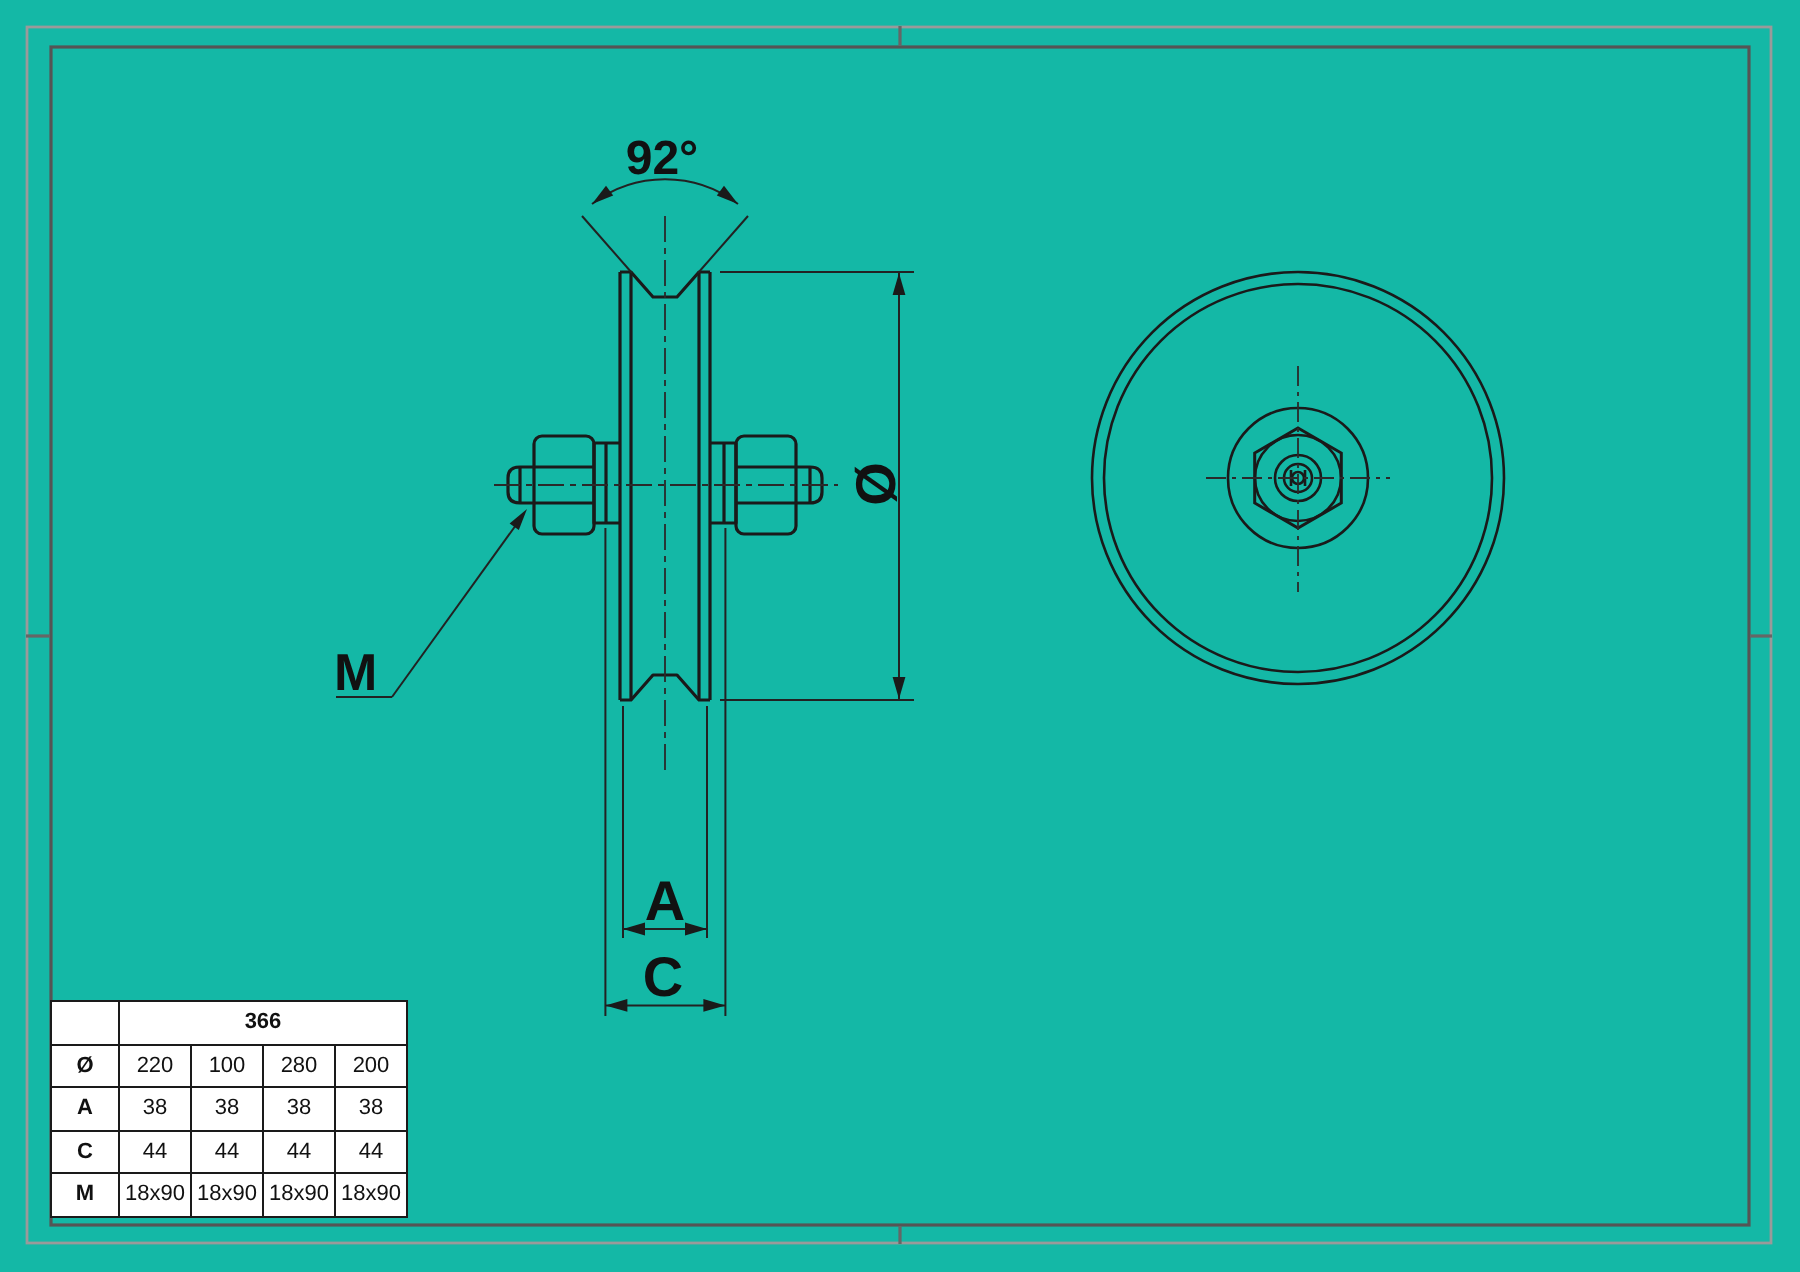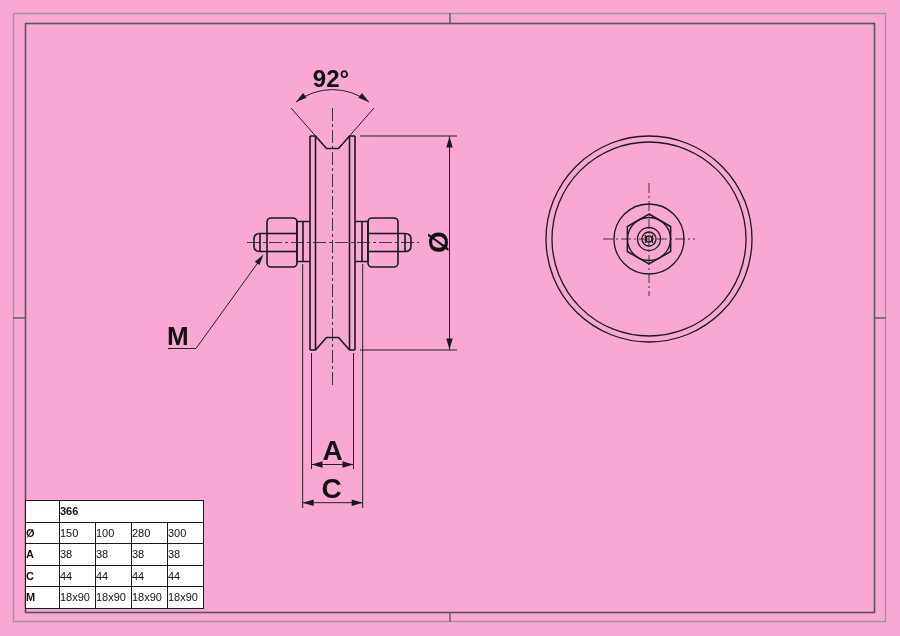--- a/index.html
+++ b/index.html
@@ -1,30 +1,30 @@
 <!DOCTYPE html>
 <html><head>
 <meta charset="utf-8">
 <style>
   html,body{margin:0;padding:0;background:#f5f5f5;}
   #canvas{
-    position:relative;width:900px;height:636px;background:#f9a8d4;
+    position:relative;width:900px;height:636px;background:#14b8a6;
     font-family:"Liberation Sans",sans-serif;overflow:hidden;
   }
   #drawing{position:absolute;left:0;top:0;}
   svg text{fill:#111;font-family:"Liberation Sans",sans-serif;}
 
   
   #spec-table{
     position:absolute;left:25px;top:500px;width:179px;height:108px;
     border-collapse:collapse;table-layout:fixed;background:#fff;
     font-size:11px;color:#111;
   }
   #spec-table td{
-    border:1px solid #1a1a1a;text-align:left;vertical-align:middle;
+    border:1px solid #1a1a1a;text-align:center;vertical-align:middle;
     height:20.5px;padding:0;overflow:hidden;
   }
   #spec-table td.rl{font-weight:bold;width:33px;}
   #spec-table td.model{font-weight:bold;}
   #spec-table td.val{width:36px;font-weight:normal;}
 </style>
 </head>
 <body>
 
 <div id="canvas">
@@ -153,24 +153,24 @@
   </svg>
 
   <table id="spec-table">
     <tbody>
         <tr>
       <td class="rl"></td>
       <td class="model" colspan="4">366</td>
     </tr>
     <tr>
       <td class="rl">Ø</td>
-      <td class="val">150</td>
+      <td class="val">220</td>
       <td class="val">100</td>
       <td class="val">280</td>
-      <td class="val">300</td>
+      <td class="val">200</td>
     </tr>
     <tr>
       <td class="rl">A</td>
       <td class="val">38</td>
       <td class="val">38</td>
       <td class="val">38</td>
       <td class="val">38</td>
     </tr>
     <tr>
       <td class="rl">C</td>

